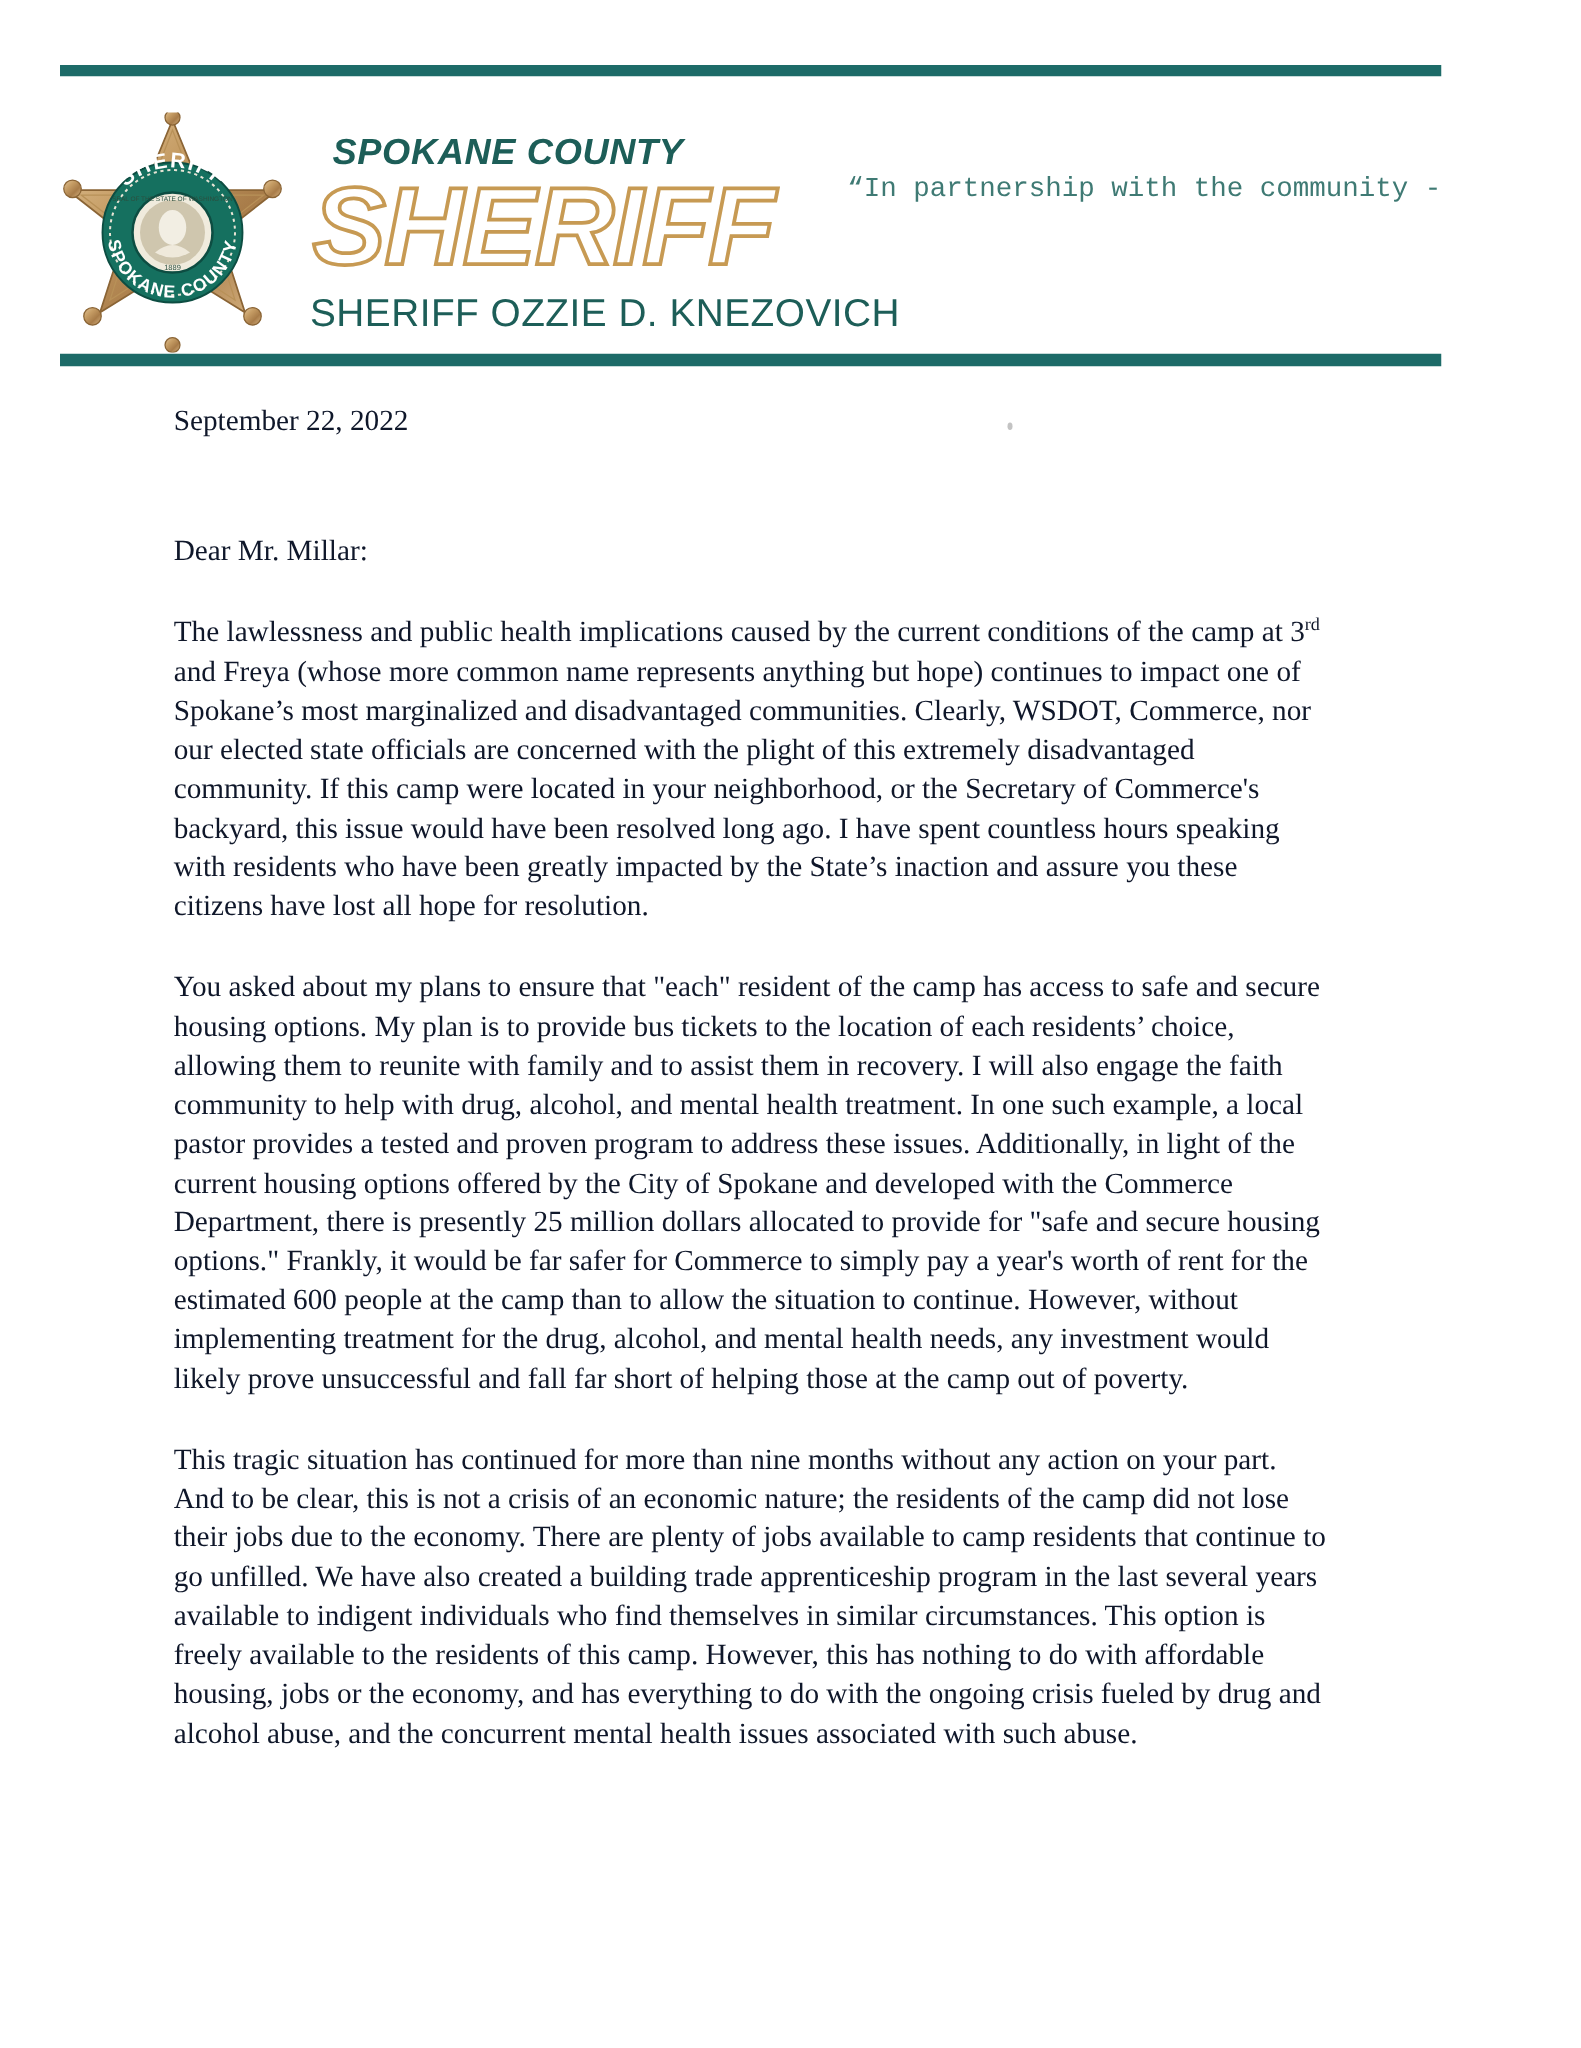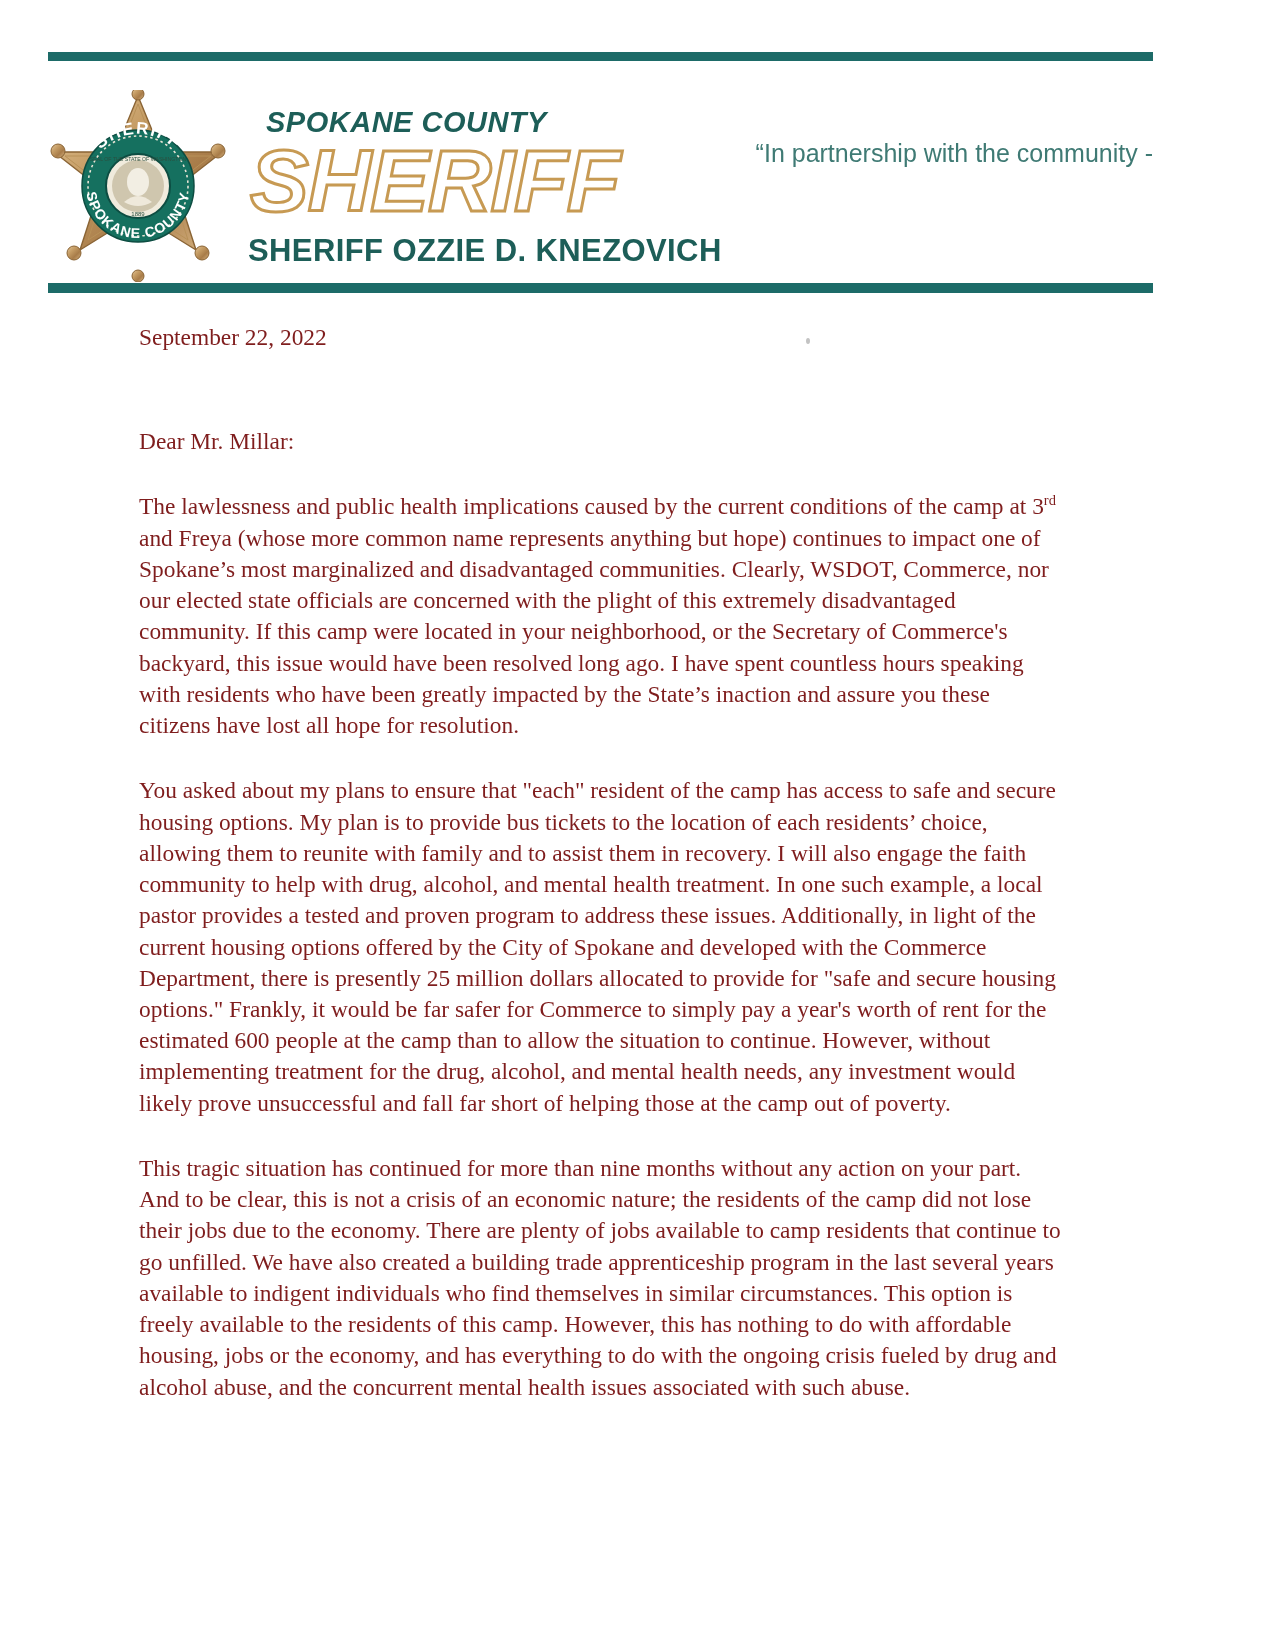--- a/index.html
+++ b/index.html
@@ -68,49 +68,49 @@
     font-size: 88px;
     line-height: 0.95;
     letter-spacing: -1px;
     margin-top: 2px;
     color: transparent;
     -webkit-text-stroke: 3px #c79a53;
     text-shadow: 0 0 0 transparent;
   }
   .wm-name {
     font-family: "Liberation Sans", "DejaVu Sans", sans-serif;
-    font-weight: bold;
+    font-weight: normal;
     font-size: 31px;
     letter-spacing: 0.4px;
     color: #1d5e58;
     margin-top: 10px;
     margin-left: -2px;
     white-space: nowrap;
   }
 
   .tagline {
     position: absolute;
     right: 112px;
     top: 137px;
     text-align: right;
-    font-family: Liberation Sans, sans-serif;
-    font-size: 25px;
+    font-family: Liberation Mono, monospace;
+    font-size: 22px;
     line-height: 1.32;
     color: #3f7a74;
   }
 
   
   .letter {
     position: absolute;
     left: 139px;
     top: 322px;
     width: 925px;
     font-size: 23.4px;
     line-height: 1.335;
-    color: #7f1d1d;
+    color: #0f172a;
     text-align: left;
   }
   .date { margin: 0 0 0 0; }
   .recipient {
     margin: 76px 0 0 0;
     white-space: pre-line;
   }
   .salutation { margin: 73px 0 0 0; }
   .para { margin: 34px 0 0 0; }
   .para:first-of-type { margin-top: 34px; }

